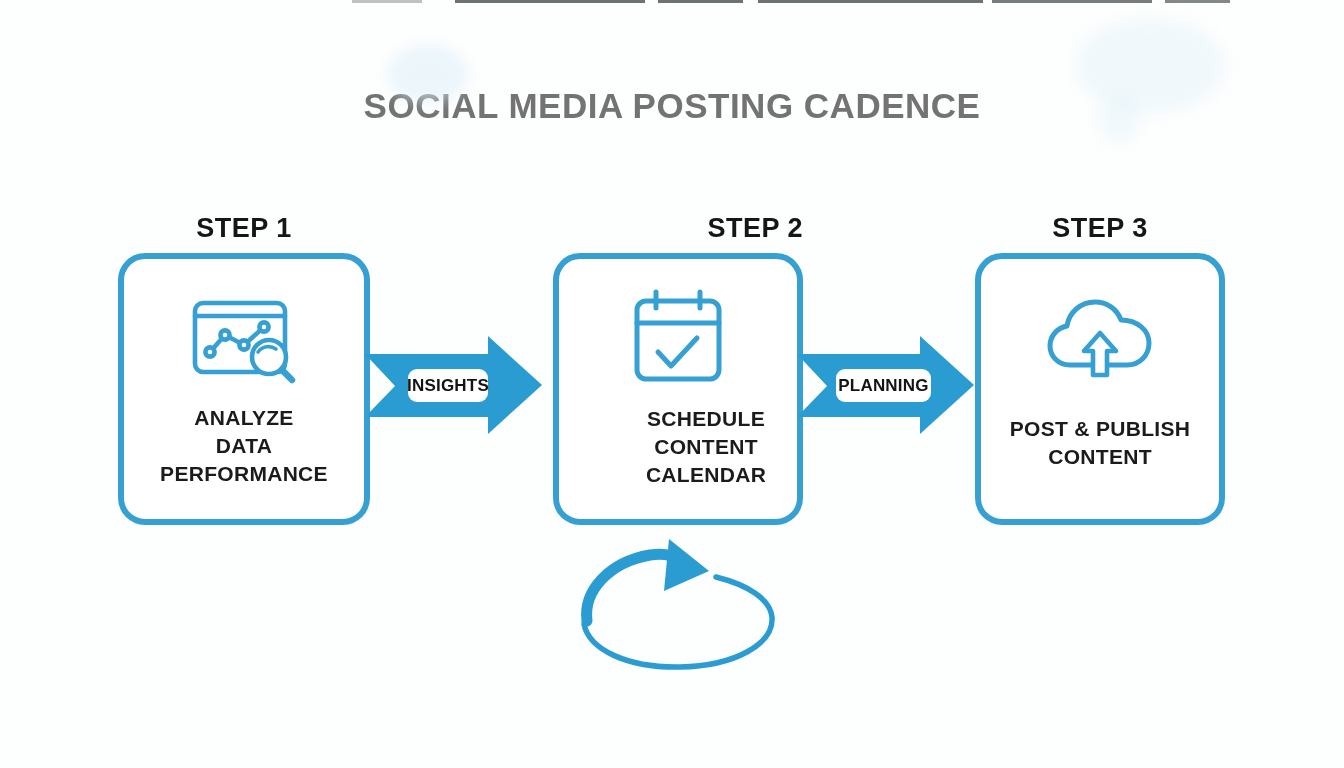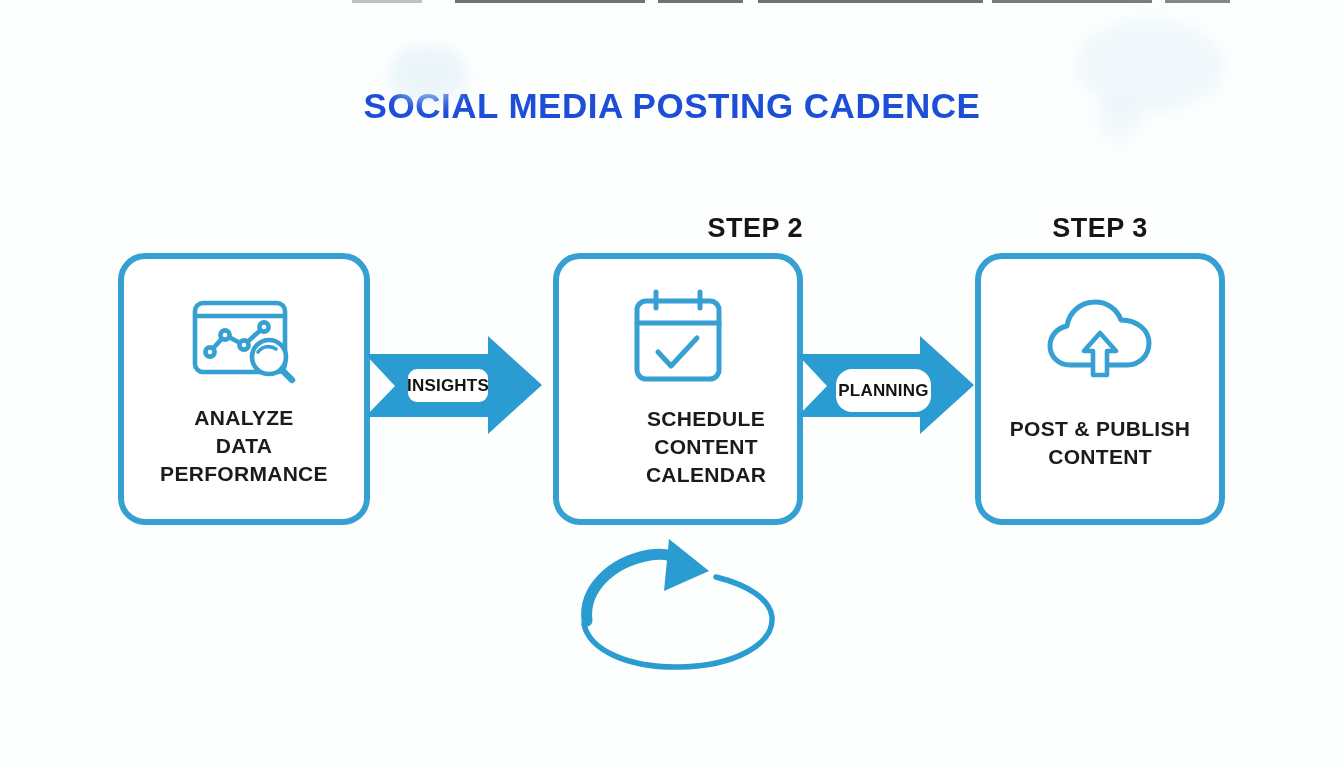--- a/index.html
+++ b/index.html
@@ -6,21 +6,21 @@
   html,body { background:#ffffff; }
   .canvas {
     position:relative; width:1344px; height:768px;
     background:#fdfefe; overflow:hidden;
     font-family:"Liberation Sans", sans-serif;
     color:#1b1b1b;
   }
   .title {
     position:absolute; top:86px; left:0; width:100%;
     text-align:center; font-size:35px; font-weight:700;
-    letter-spacing:0.5px; color:#1d4ed8;
+    letter-spacing:0.5px; color:#737373;
   }
   .step-label {
     position:absolute; top:213px; text-align:center;
     font-size:27px; font-weight:700; letter-spacing:0.5px; color:#161616;
   }
   .label-0 { left:118px; width:252px; }
   .label-1 { left:553px; width:250px;text-align:right; }
   .label-2 { left:975px; width:250px; }
   .box {
     position:absolute; top:253px; height:272px;
@@ -46,21 +46,21 @@
   .overlay {
     position:absolute; left:0; top:0; width:1344px; height:768px;
     z-index:5; pointer-events:none;
   }
   .pill {
     position:absolute; z-index:6; background:#ffffff;
     display:flex; align-items:center; justify-content:center;
     font-size:17px; font-weight:700; letter-spacing:0.2px; color:#141414;
   }
   .pill-insights { left:408px; top:369px; width:80px;  height:33px; border-radius:9px; }
-  .pill-planning { left:836px; top:369px; width:95px;  height:43px; border-radius:16px; }
+  .pill-planning { left:836px; top:369px; width:95px;  height:33px; border-radius:9px; }
   .pill-feedback { left:608px; top:632px; width:150px; height:34px;
                    border:3px solid #37a0d3; border-radius:10px; }
   
   .artifact-seg { position:absolute; top:0; height:3px; background:#2e3834; }
   .a1 { left:352px;  width:70px;  opacity:.30; }
   .a2 { left:455px;  width:190px; opacity:.70; }
   .a3 { left:658px;  width:85px;  opacity:.70; }
   .a4 { left:758px;  width:225px; opacity:.70; }
   .a5 { left:992px;  width:160px; opacity:.65; }
   .a6 { left:1165px; width:65px;  opacity:.60; }
@@ -82,20 +82,21 @@
     <div class="artifact-seg a4"></div>
     <div class="artifact-seg a5"></div>
     <div class="artifact-seg a6"></div>
   </div>
   <div class="smudge s1"></div>
   <div class="smudge s2"></div>
   <div class="smudge s3"></div>
 
   <div class="title">SOCIAL MEDIA POSTING CADENCE</div>
 
+  <div class="step-label label-0">STEP 1</div>
   <div class="step-label label-1">STEP 2</div>
   <div class="step-label label-2">STEP 3</div>
 
   <div class="box box-0">
     <svg class="icon" width="104" height="88" viewBox="0 0 104 88">
       <g fill="none" stroke="#37a0d3" stroke-width="4.6" stroke-linecap="round" stroke-linejoin="round">
         <rect x="3" y="3" width="90" height="69" rx="8"></rect>
         <line x1="3" y1="16" x2="93" y2="16"></line>
         <polyline points="18,52 33,35 52,45 72,27"></polyline>
       </g>

